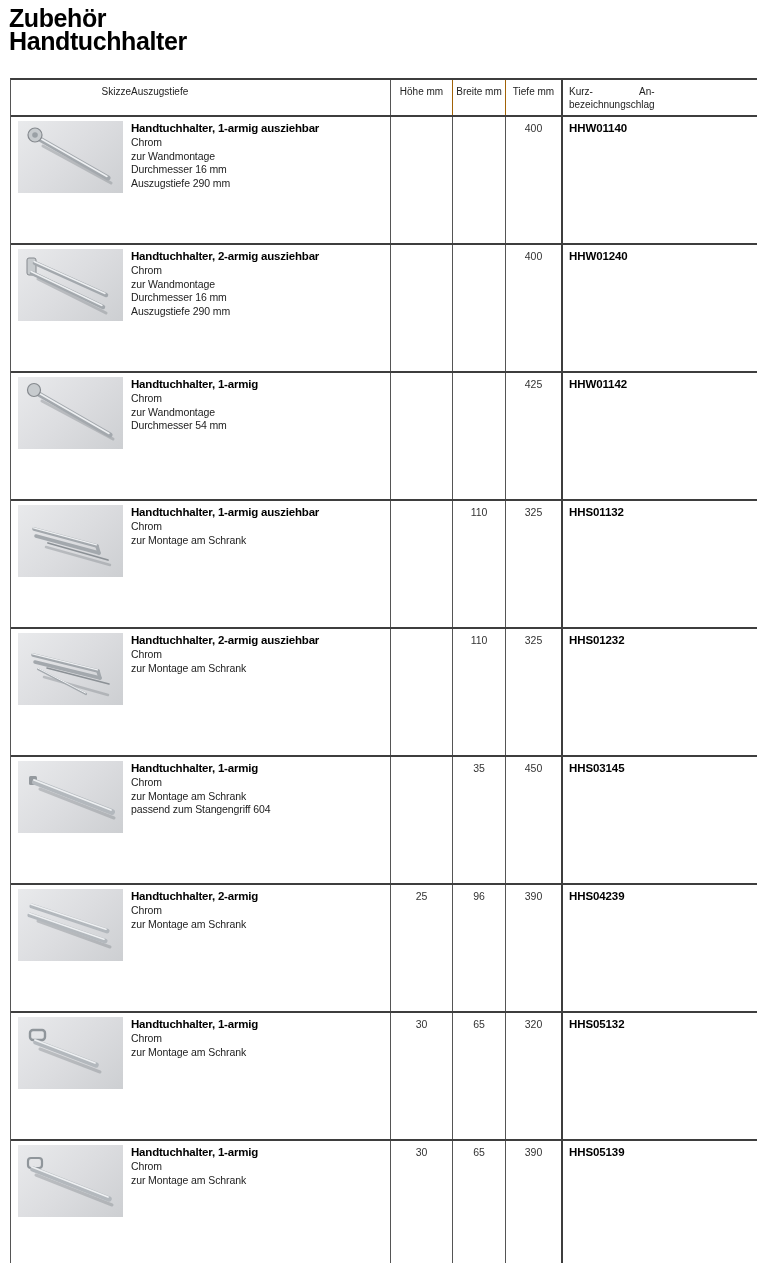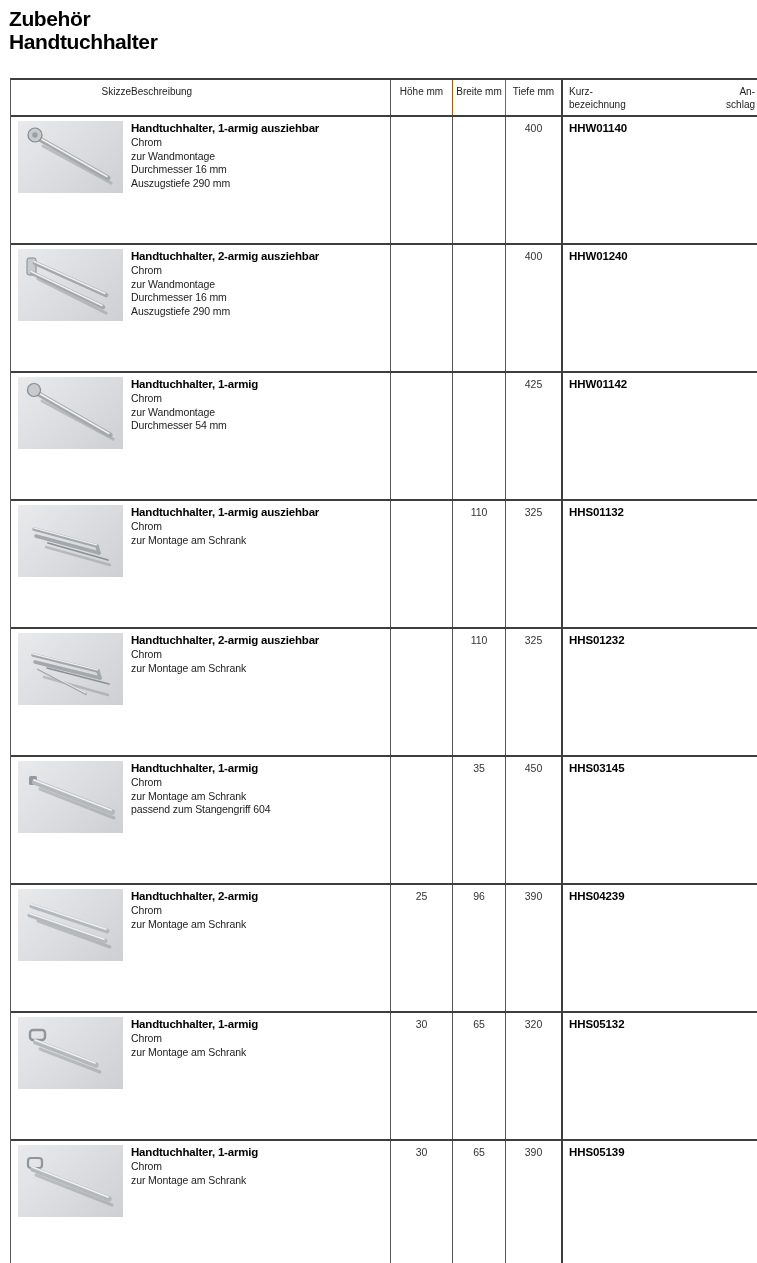--- a/index.html
+++ b/index.html
@@ -3,39 +3,39 @@
 <meta charset="utf-8">
 <style>
   html,body{margin:0;padding:0;background:#ffffff;}
   body{
     width:757px;height:1263px;overflow:hidden;position:relative;
     font-family:"Liberation Sans","DejaVu Sans",sans-serif;color:#1a1a1a;
     -webkit-font-smoothing:antialiased;
   }
   .page{position:absolute;inset:0;}
   .title{
-    margin:7px 0 0 9px;font-size:21px;font-weight:bold;line-height:23px;
+    margin:7px 0 0 9px;font-size:25px;font-weight:bold;line-height:23px;
     letter-spacing:-0.4px;color:#000;
   }
   .catalog-table{
     position:absolute;left:10px;top:78px;width:747px;
     border-top:2px solid #3e3e3e;border-left:1px solid #555;
     box-sizing:border-box;
   }
   .thead{
     display:grid;grid-template-columns:120px 260px 62px 53px 57px 1fr;
     height:37px;border-bottom:2px solid #3e3e3e;box-sizing:border-box;
     font-size:10px;line-height:12.5px;color:#222;
   }
   .thead>div{padding-top:6px;box-sizing:border-box;}
   .hc-skizze{padding-left:6px;text-align:right;}
   .hc-desc{border-right:1px solid #555;}
   .hc-num{text-align:center;border-right:1px solid #a16207;}
   .hc-tiefe{border-right:2px solid #3e3e3e;}
-  .hc-kurz{display:flex;justify-content:space-between;padding-left:6px;padding-right:2px;}
+  .hc-kurz{display:flex;padding-left:6px;padding-right:2px;}
   .hc-kurz .anschlag-label{text-align:right;}
   .row{
     display:grid;grid-template-columns:120px 260px 62px 53px 57px 1fr;
     height:128px;border-bottom:2px solid #3e3e3e;box-sizing:border-box;
   }
   .row.last{border-bottom:none;}
   .cell{box-sizing:border-box;}
   .c-skizze{padding:4px 0 0 7px;}
   .sketch{
     display:block;width:105px;height:72px;
@@ -52,21 +52,21 @@
 </style>
 </head>
 <body>
 
 <div class="page">
   <h1 class="title"><span>Zubehör</span><br><span>Handtuchhalter</span></h1>
 
   <div class="catalog-table">
     <div class="thead">
       <div class="hc-skizze">Skizze</div>
-      <div class="hc-desc">Beschreibung</div>
+      <div class="hc-desc">Auszugstiefe</div>
       <div class="hc-num">Höhe mm</div>
       <div class="hc-num">Breite mm</div>
       <div class="hc-num hc-tiefe">Tiefe mm</div>
       <div class="hc-kurz">
         <div class="kurz-label"><span>Kurz-</span><br><span>bezeichnung</span></div>
         <div class="anschlag-label"><span>An-</span><br><span>schlag</span></div>
       </div>
     </div>
     <div>
   <div class="row">

